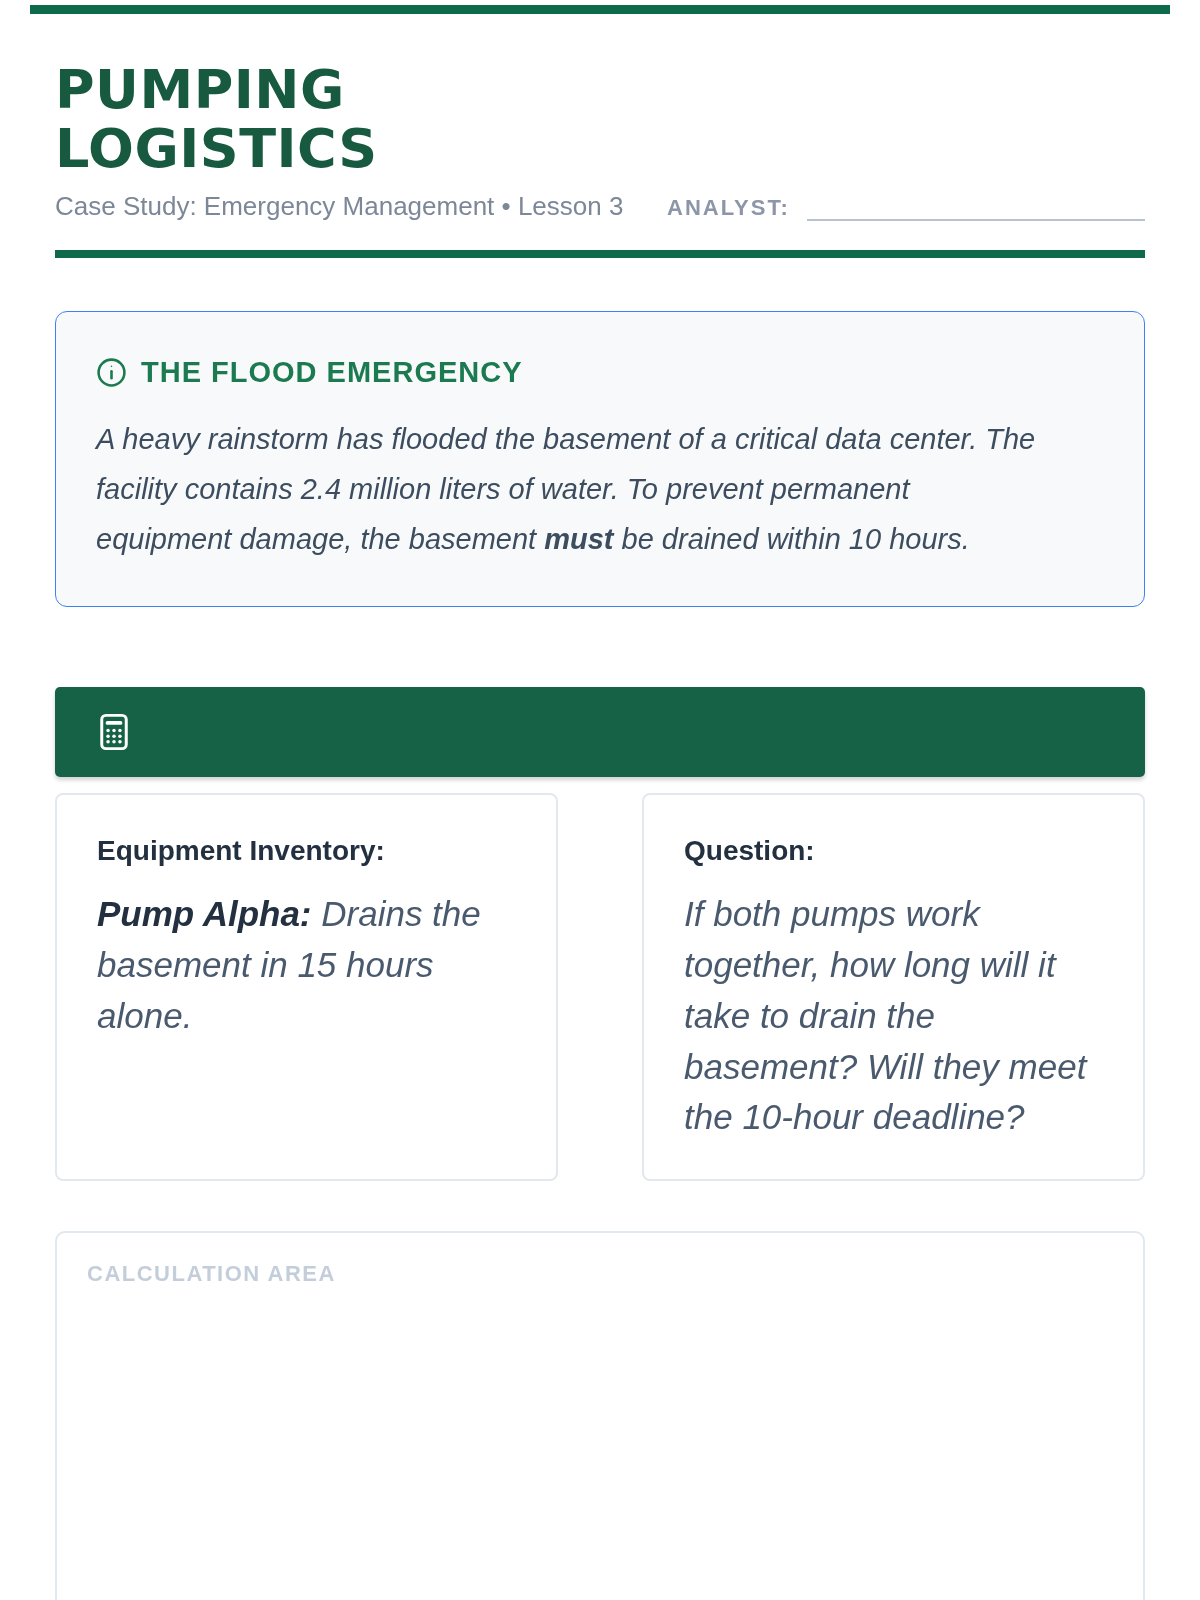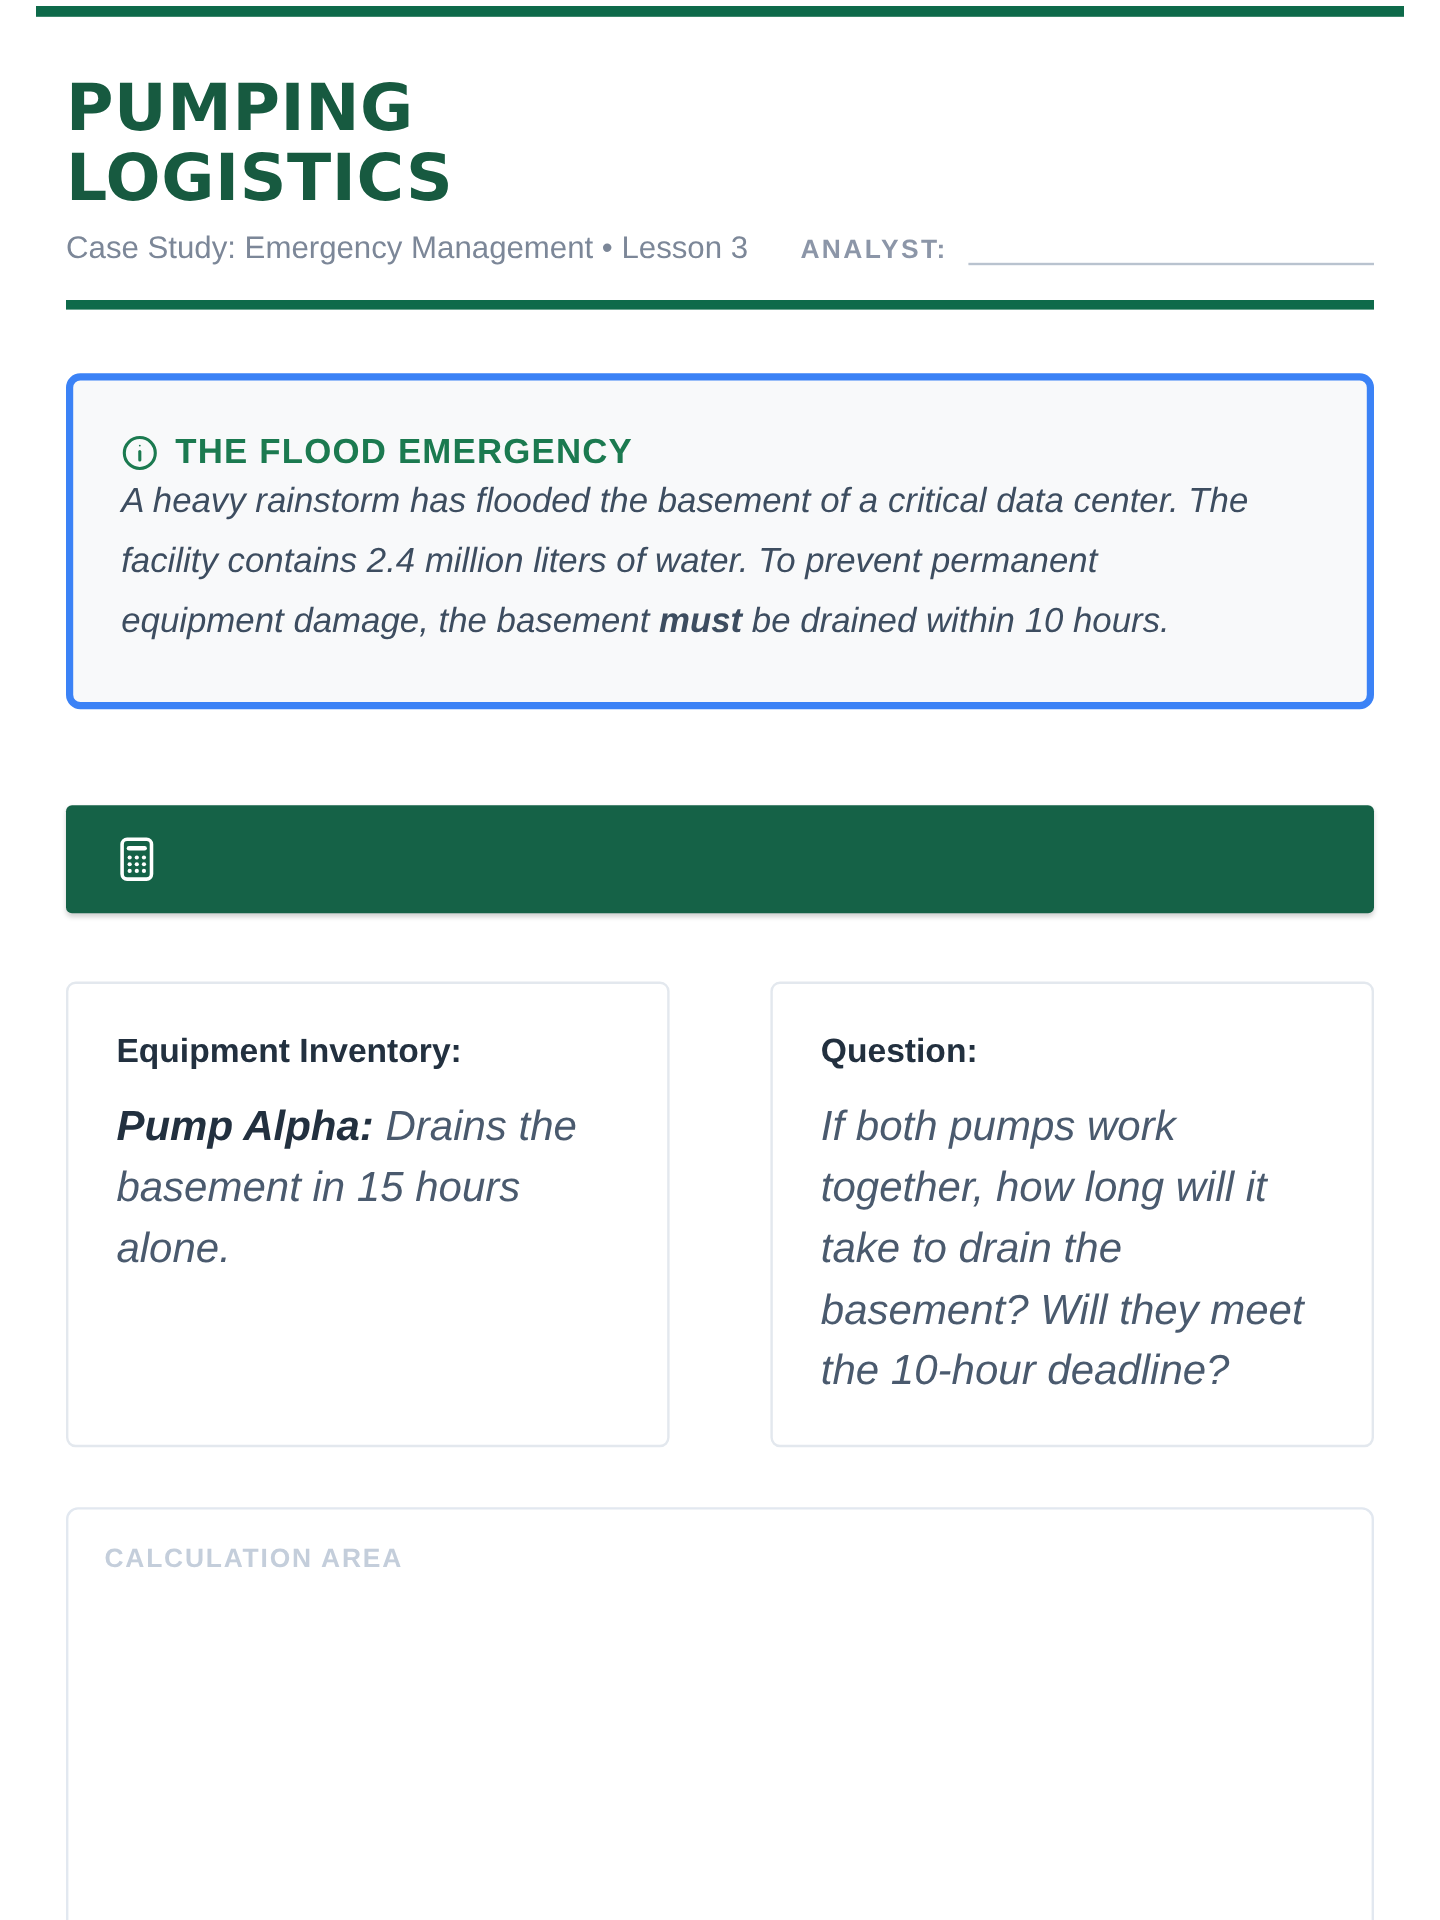--- a/index.html
+++ b/index.html
@@ -13,38 +13,38 @@
   .title { margin-top: 46px; font-family: "DejaVu Sans", sans-serif; font-weight: 800;
            font-size: 54px; line-height: 1.1; letter-spacing: 0.5px; color: #175A40; }
   .sub-row { display: flex; align-items: baseline; margin-top: 12px; }
   .subtitle { font-size: 26px; color: #7C8798; }
   .analyst-group { margin-left: auto; display: flex; align-items: flex-end; gap: 17px; width: 478px; }
   .analyst-label { font-size: 22px; font-weight: 700; letter-spacing: 2px; color: #8C96A8; white-space: nowrap; }
   .sig-line { flex: 1; border-bottom: 2px solid #B9C3CF; height: 26px; }
   .divider { margin-top: 28px; height: 8px; background: #0E6A4A; border: none; }
 
   
-  .scenario-card { margin-top: 53px; background: #F8F9FA; border: 6px solid #3b82f6;
+  .scenario-card { margin-top: 53px; background: #F8F9FA; border: 1px solid #3b82f6;
                    border-radius: 12px; padding: 44px 40px 42px 40px; }
   .scenario-head { display: flex; align-items: center; gap: 14px; color: #1B7A50; }
   .scenario-head .icon { width: 31px; height: 31px; display: inline-flex; }
   .scenario-title { font-size: 29px; font-weight: 700; letter-spacing: 1px; }
-  .scenario-body { font-style: italic; font-size: 29px; line-height: 1.72;
+  .scenario-body { margin-top: 26px; font-style: italic; font-size: 29px; line-height: 1.72;
                    color: #3D4D60; max-width: 950px; }
   .scenario-body .bold-word { font-weight: 700; }
 
   
   .phase-banner { margin-top: 80px; height: 90px; background: #156247; border-radius: 5px;
                   display: flex; align-items: center; padding-left: 38px; gap: 24px;
                   box-shadow: 0 3px 4px rgba(0,0,0,0.18); }
   .phase-banner .icon { width: 42px; height: 42px; display: inline-flex; }
   .phase-title { color: #ffffff; font-size: 31px; font-weight: 700; letter-spacing: 1.5px; }
 
   
-  .grid2 { margin-top: 57px; display: grid; grid-template-columns: 1fr 1fr; gap: 84px; }
+  .grid2 { margin-top: 16px; display: grid; grid-template-columns: 1fr 1fr; gap: 84px; }
   .info-card { background: #ffffff; border: 2px solid #E3E8EE; border-radius: 8px;
                padding: 40px 40px 36px 40px; min-height: 310px; }
   .card-heading { font-size: 28px; font-weight: 700; color: #22303F; }
   .card-para { margin-top: 22px; font-size: 35px; line-height: 1.45; color: #4A5A6E; font-style: italic; }
   .card-para .lbl { font-weight: 700; color: #22303F; }
 
   
   .calc-area { margin-top: 50px; height: 392px; border: 2px solid #E2E8F0; border-radius: 10px;
                background: #ffffff; padding: 28px 30px; }
   .calc-label { font-size: 22px; font-weight: 700; letter-spacing: 1.5px; color: #C4CEDB; }

